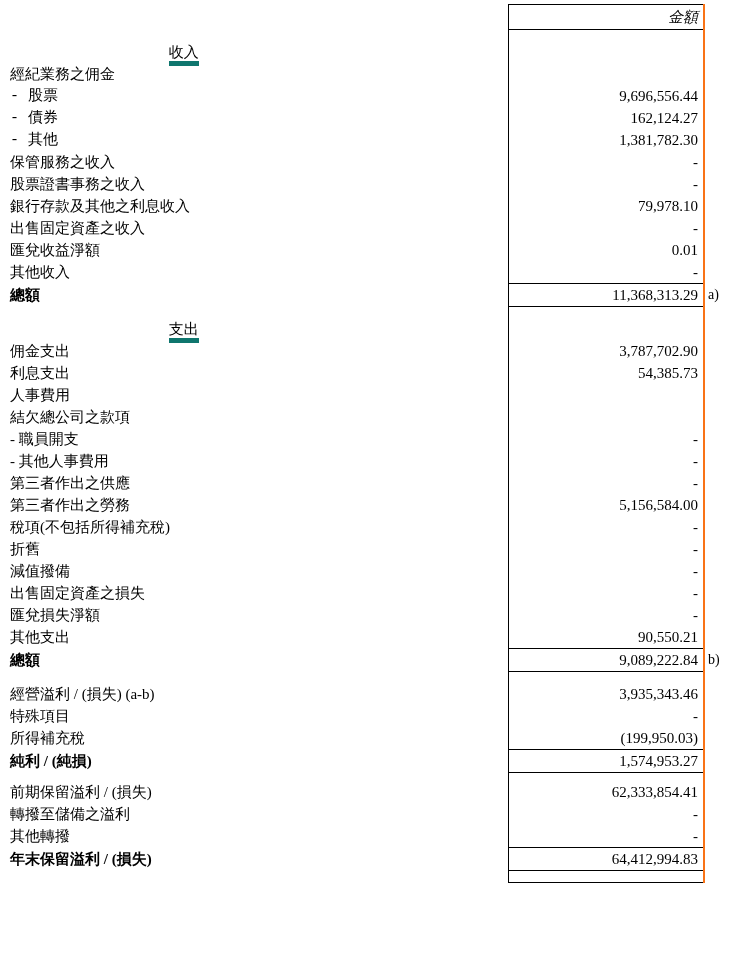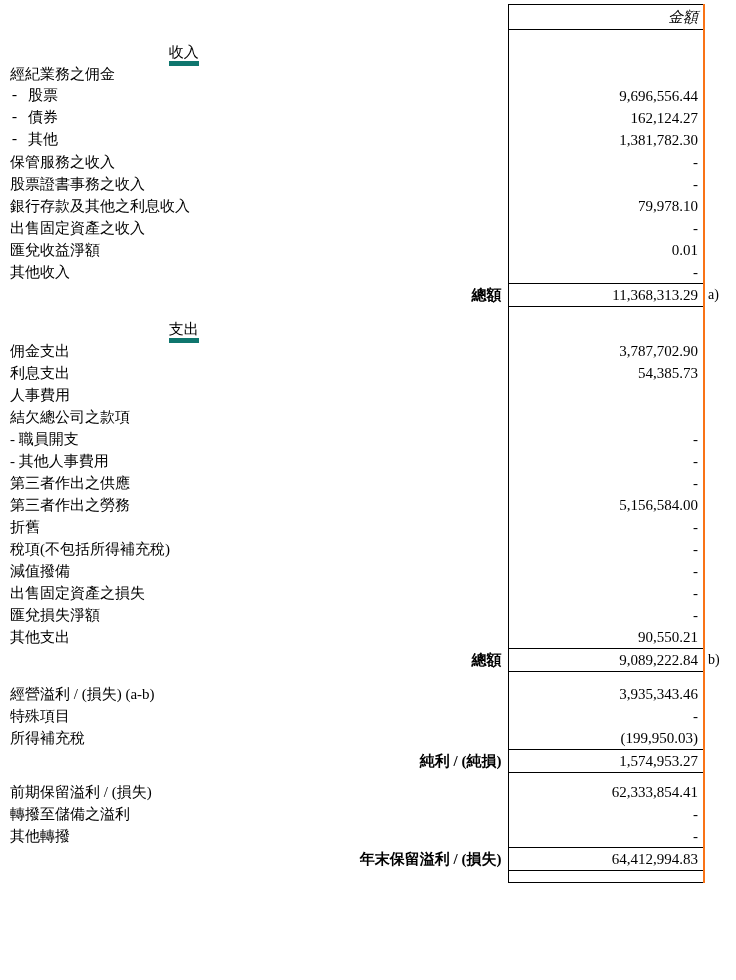--- a/index.html
+++ b/index.html
@@ -72,21 +72,20 @@
     font-weight: normal;
     padding-right: 150px;
   }
   .section-title span {
     border-bottom: 5px solid #0f766e;
     padding-bottom: 1px;
     margin-top: 24px;
   }
 
   .total-label {
-    text-align: right;
     padding-right: 6px;
     font-weight: bold;
   }
   .indent1 { padding-left: 40px; font-family: Liberation Mono, monospace; }
   .indent2 { padding-left: 22px; }
 
   .spacer-row td { height: 11px; }
   .thin-row td { height: 8px; }
 </style>
 </head>
@@ -220,26 +219,26 @@
         <td class="label">第三者作出之供應</td>
         <td class="amount bl br">-</td>
         <td class="note"></td>
       </tr>
       <tr>
         <td class="label">第三者作出之勞務</td>
         <td class="amount bl br">5,156,584.00</td>
         <td class="note"></td>
       </tr>
       <tr>
+        <td class="label">稅項(不包括所得補充稅)</td>
+        <td class="amount bl br">-</td>
+        <td class="note"></td>
+      </tr>
+      <tr>
         <td class="label">折舊</td>
-        <td class="amount bl br">-</td>
-        <td class="note"></td>
-      </tr>
-      <tr>
-        <td class="label">稅項(不包括所得補充稅)</td>
         <td class="amount bl br">-</td>
         <td class="note"></td>
       </tr>
       <tr>
         <td class="label">減值撥備</td>
         <td class="amount bl br">-</td>
         <td class="note"></td>
       </tr>
       <tr>
         <td class="label">出售固定資產之損失</td>

